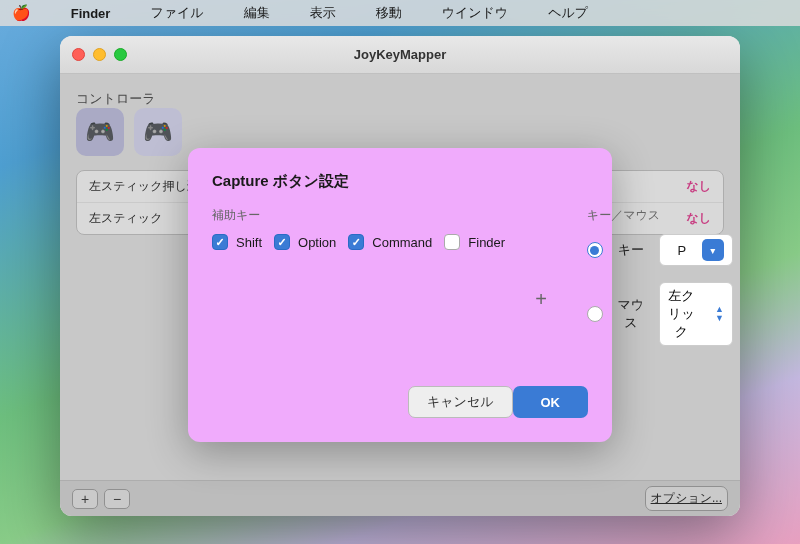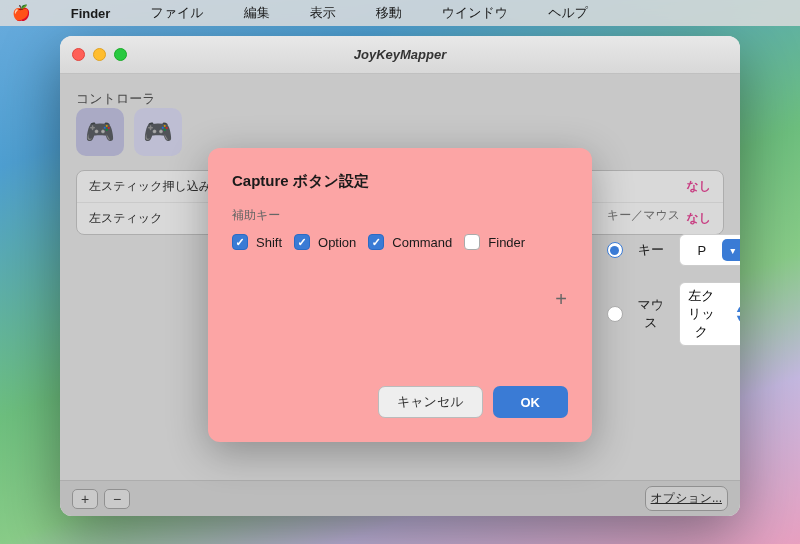--- a/index.html
+++ b/index.html
@@ -64,21 +64,20 @@
     
     .title-bar {
       width: 100%;
       height: 38px;
       background: linear-gradient(to bottom, #e8e8e8, #d8d8d8);
       display: flex;
       align-items: center;
       justify-content: center;
       position: relative;
       border-bottom: 1px solid #c0c0c0;
-      font-style: italic;
     }
     .window-controls {
       position: absolute;
       left: 12px;
       display: flex;
       gap: 8px;
       align-items: center;
     }
     .wc {
       width: 13px;
@@ -194,24 +193,24 @@
       bottom: 0;
       background: rgba(0,0,0,0.15);
       display: flex;
       align-items: center;
       justify-content: center;
       z-index: 100;
     }
 
     
     .dialog {
-      background: #fca5a5;
+      background: #f0abfc;
       border-radius: 12px;
       box-shadow: 0 10px 40px rgba(0,0,0,0.3);
-      width: 384px;
+      width: 424px;
       padding: 24px;
       position: relative;
     }
     .dialog-title {
       font-size: 15px;
       font-weight: 600;
       color: #1a1a1a;
       margin-bottom: 16px;
     }
     .dialog-body {
@@ -353,21 +352,20 @@
       flex-direction: column;
       color: #3a7bd5;
       font-size: 9px;
       line-height: 1;
     }
 
     
     .dialog-buttons {
       display: flex;
       justify-content: flex-end;
-      gap: 10px;
       margin-top: 24px;
     }
     .btn-cancel {
       padding: 6px 18px;
       background: #eee;
       border: 1px solid #bbb;
       border-radius: 7px;
       font-size: 13px;
       cursor: pointer;
       color: #333;

